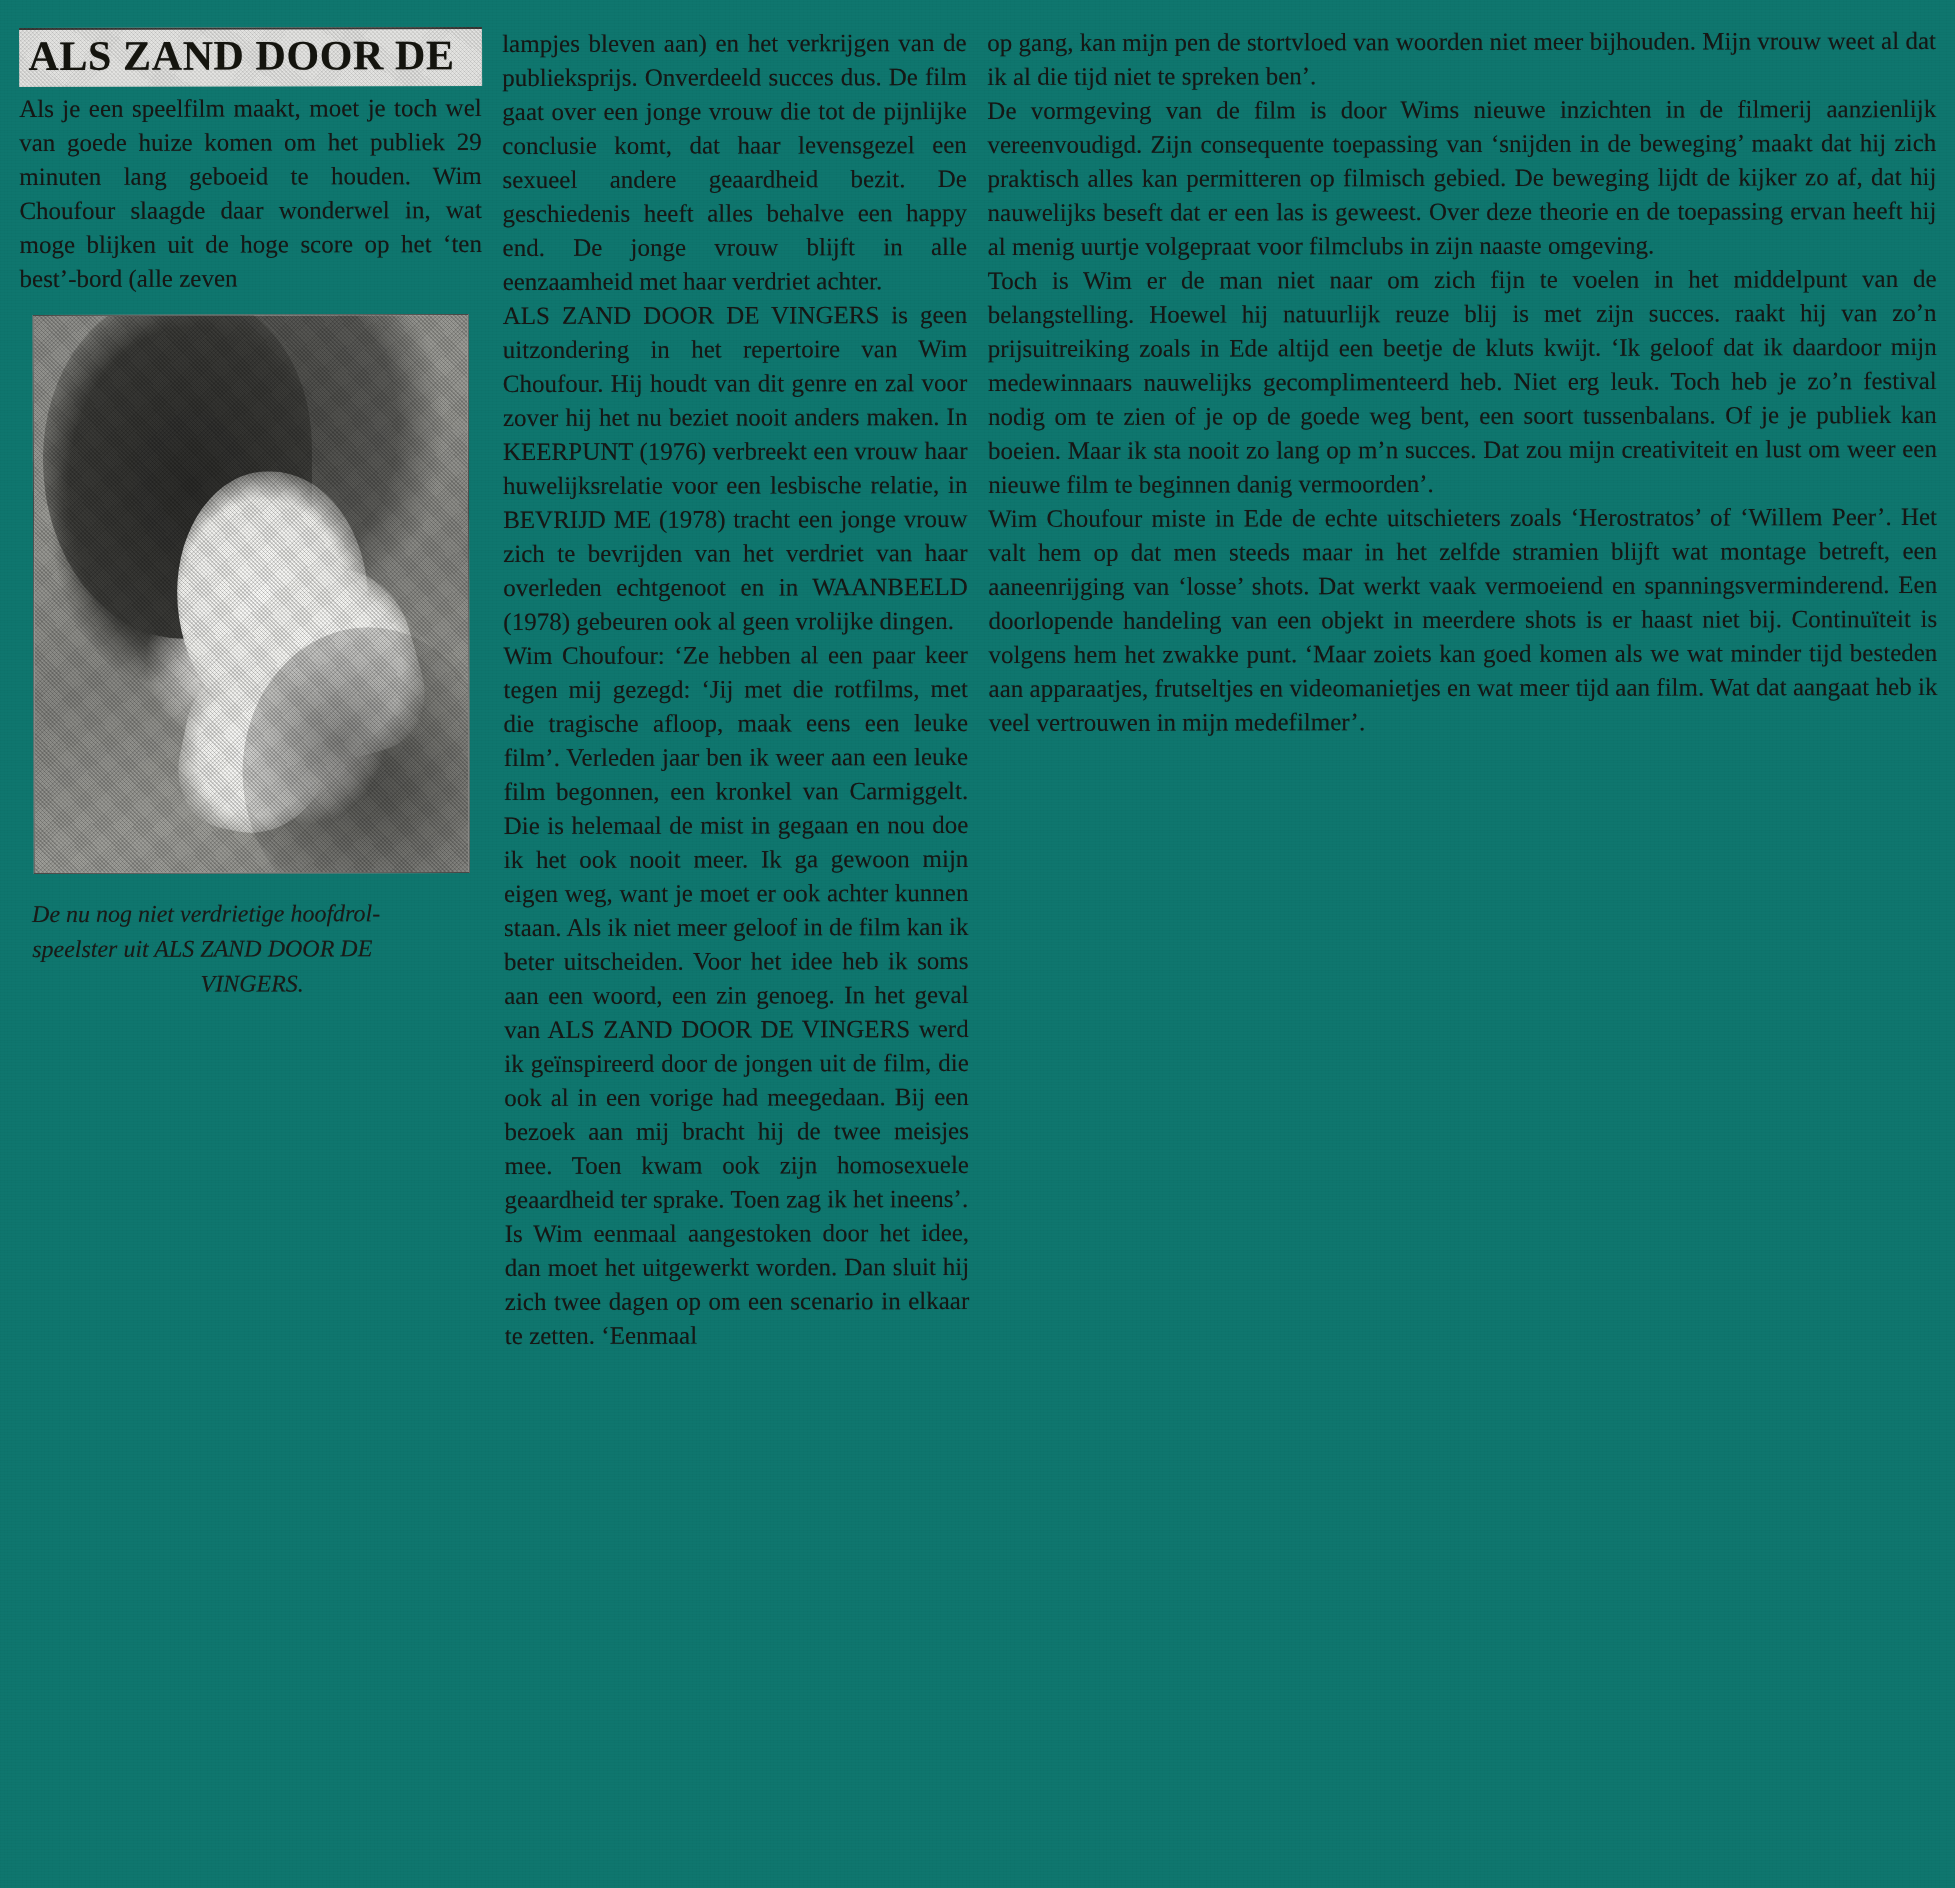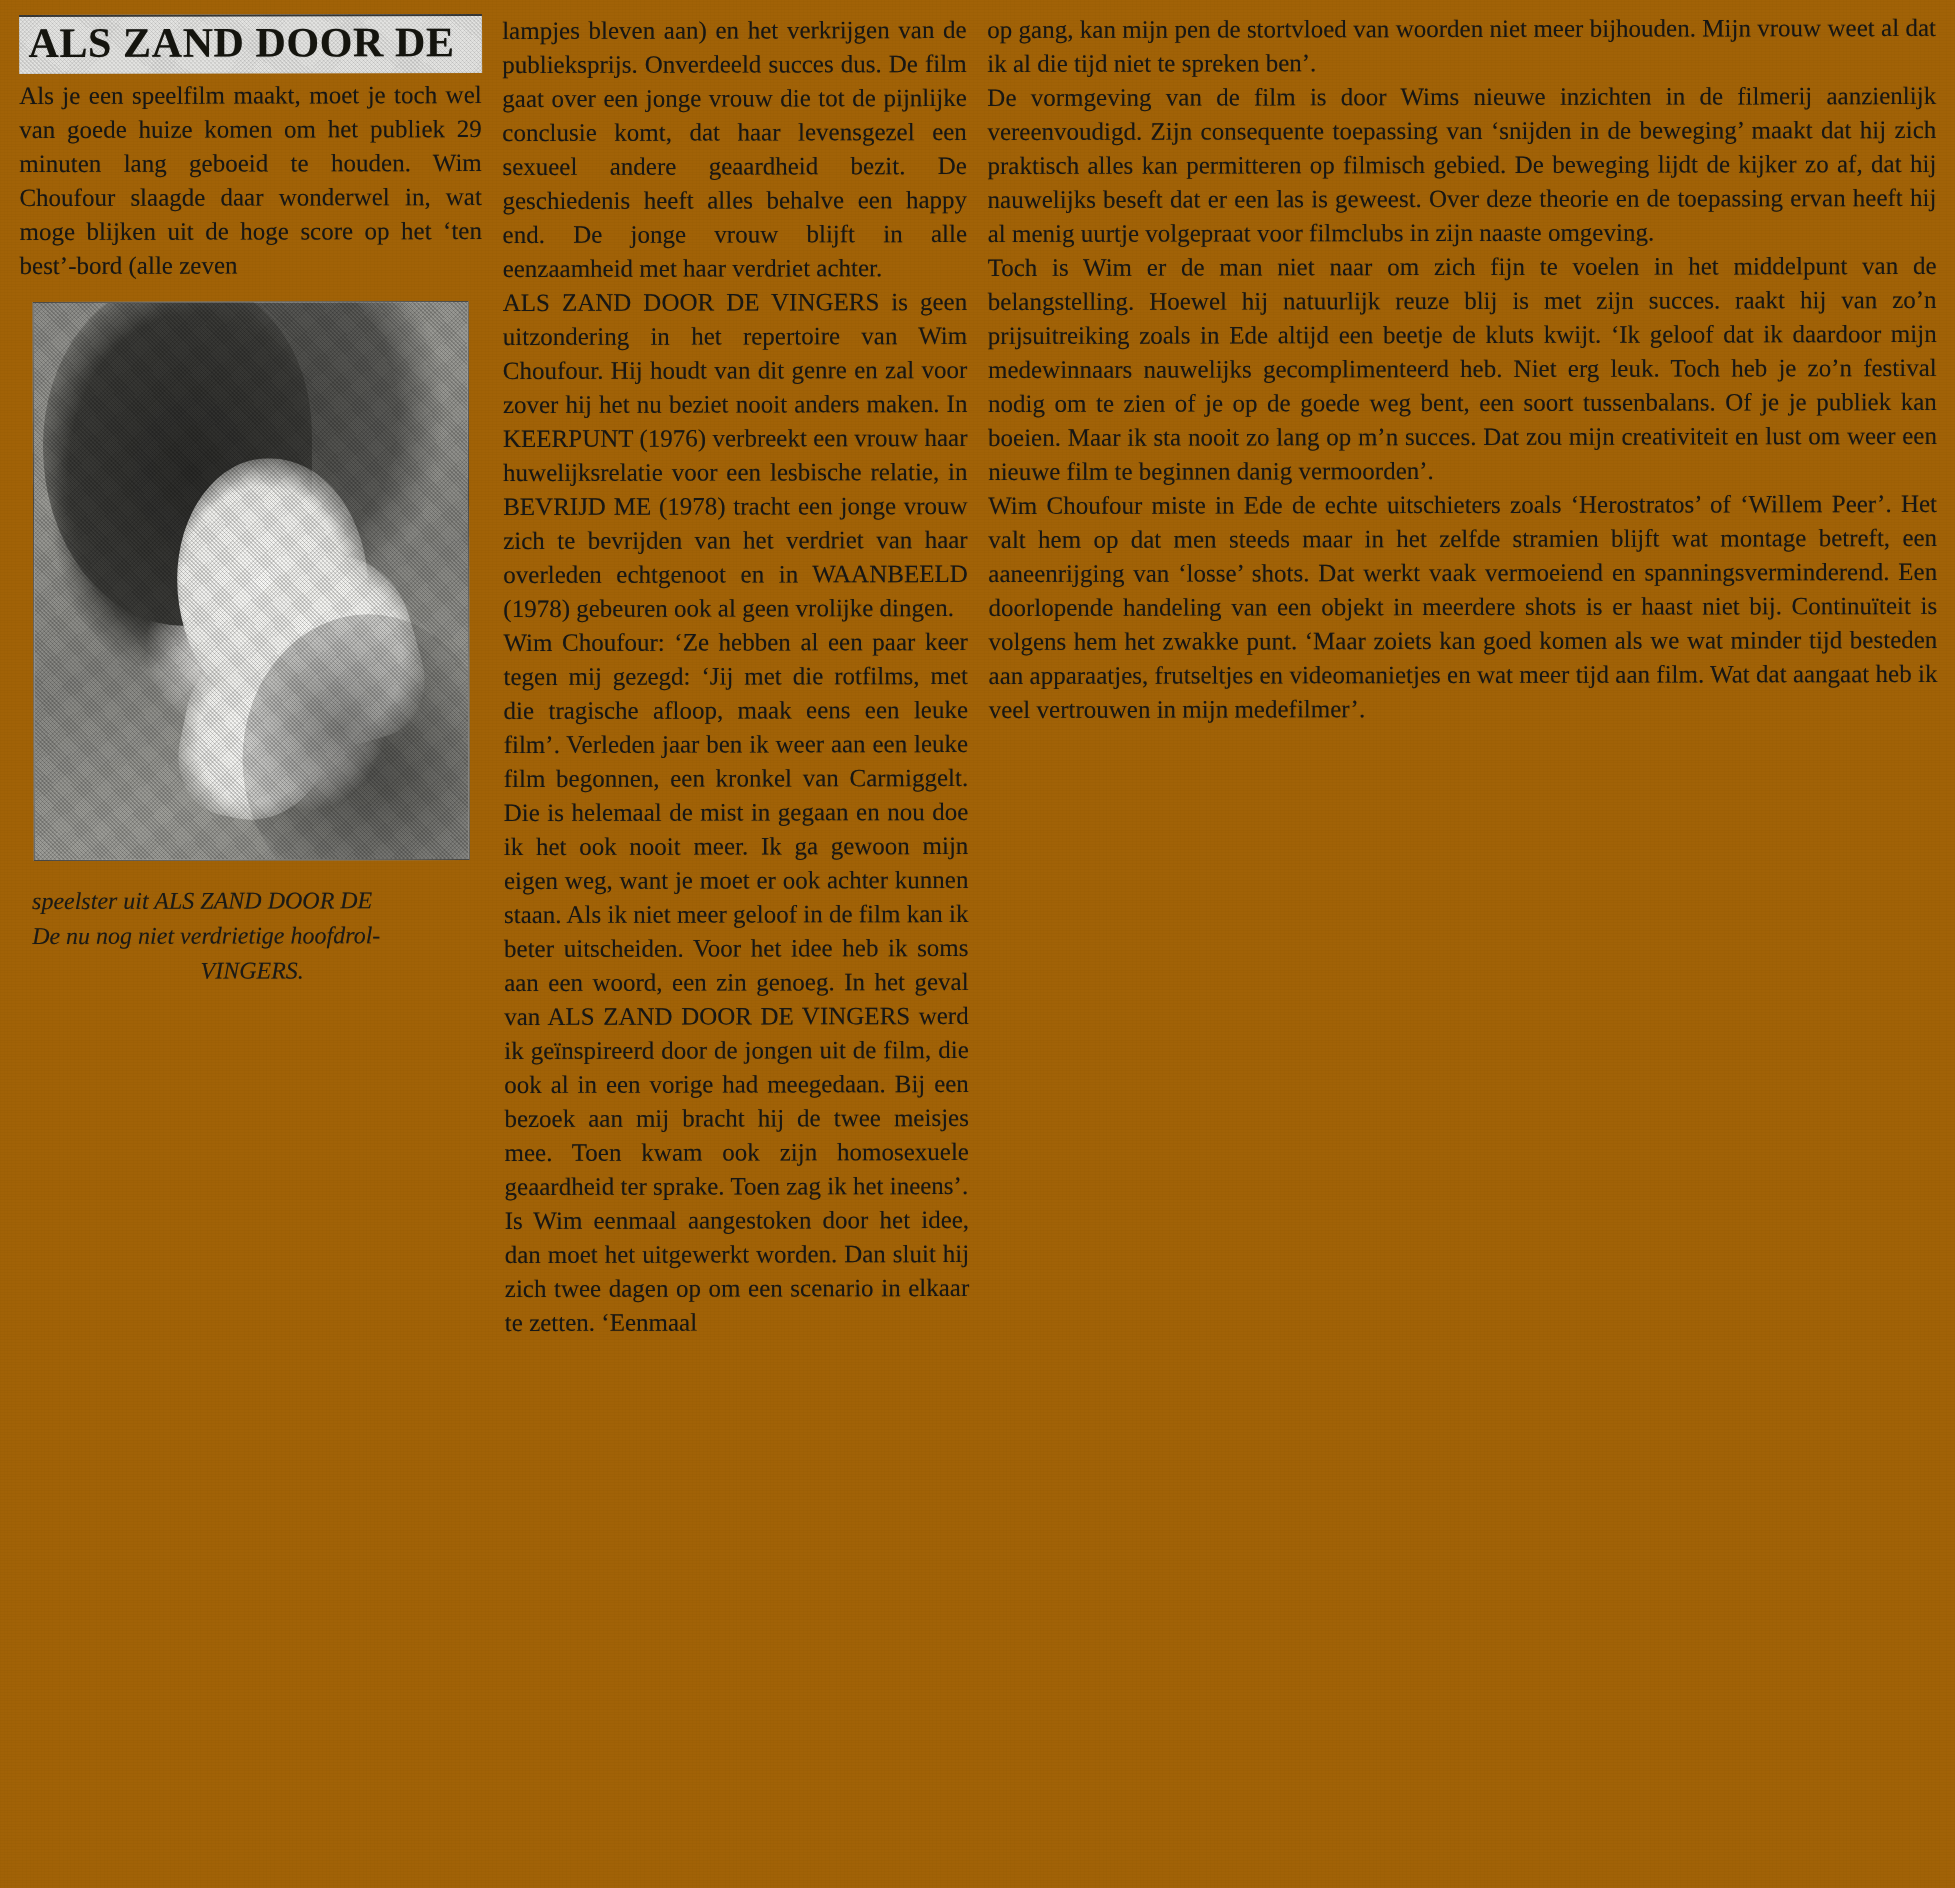--- a/index.html
+++ b/index.html
@@ -14,22 +14,22 @@
     overflow: hidden;
     font-family: "Liberation Serif", "DejaVu Serif", serif;
     color: #111111;
     position: relative;
   }
 
   
   #page {
     position: absolute;
     inset: 0;
-    background: #a16207;
-    padding: 13px 19px 0 19px;
+    background: #0f766e;
+    padding: 26px 19px 0 19px;
     box-sizing: border-box;
   }
   #grain {
     position: absolute;
     inset: 0;
     pointer-events: none;
     opacity: .30;
     background-image:
       repeating-linear-gradient(0deg, rgba(0,0,0,.055) 0 0.9px, rgba(0,0,0,0) 0.9px 2.8px),
       repeating-linear-gradient(90deg, rgba(0,0,0,.035) 0 0.9px, rgba(0,0,0,0) 0.9px 3.7px);
@@ -203,22 +203,22 @@
           <div class="ph-hair"></div>
           <div class="ph-face"></div>
           <div class="ph-hand-a"></div>
           <div class="ph-hand-b"></div>
           <div class="ph-shadow"></div>
         </div>
         <div class="photo-halftone"></div>
       </div>
 
       <div class="caption">
+        <div>De nu nog niet verdrietige hoofdrol-</div>
         <div>speelster uit ALS ZAND DOOR DE</div>
-        <div>De nu nog niet verdrietige hoofdrol-</div>
         <div class="last">VINGERS.</div>
       </div>
 
     </div>
 
     <div class="col col-mid">
       <div class="body-text">
         <p>lampjes bleven aan) en het verkrijgen van de publieksprijs. Onverdeeld succes dus. De film gaat over een jonge vrouw die tot de pijnlijke conclusie komt, dat haar levensgezel een sexueel andere geaardheid bezit. De geschiedenis heeft alles behalve een happy end. De jonge vrouw blijft in alle eenzaamheid met haar verdriet achter.</p>
         <p>ALS ZAND DOOR DE VINGERS is geen uitzondering in het repertoire van Wim Choufour. Hij houdt van dit genre en zal voor zover hij het nu beziet nooit anders maken. In KEERPUNT (1976) verbreekt een vrouw haar huwelijksrelatie voor een lesbische relatie, in BEVRIJD ME (1978) tracht een jonge vrouw zich te bevrijden van het verdriet van haar overleden echtgenoot en in WAANBEELD (1978) gebeuren ook al geen vrolijke dingen.</p>
         <p>Wim Choufour: ‘Ze hebben al een paar keer tegen mij gezegd: ‘Jij met die rotfilms, met die tragische afloop, maak eens een leuke film’. Verleden jaar ben ik weer aan een leuke film begonnen, een kronkel van Carmiggelt. Die is helemaal de mist in gegaan en nou doe ik het ook nooit meer. Ik ga gewoon mijn eigen weg, want je moet er ook achter kunnen staan. Als ik niet meer geloof in de film kan ik beter uitscheiden. Voor het idee heb ik soms aan een woord, een zin genoeg. In het geval van ALS ZAND DOOR DE VINGERS werd ik geïnspireerd door de jongen uit de film, die ook al in een vorige had meegedaan. Bij een bezoek aan mij bracht hij de twee meisjes mee. Toen kwam ook zijn homosexuele geaardheid ter sprake. Toen zag ik het ineens’.</p>

